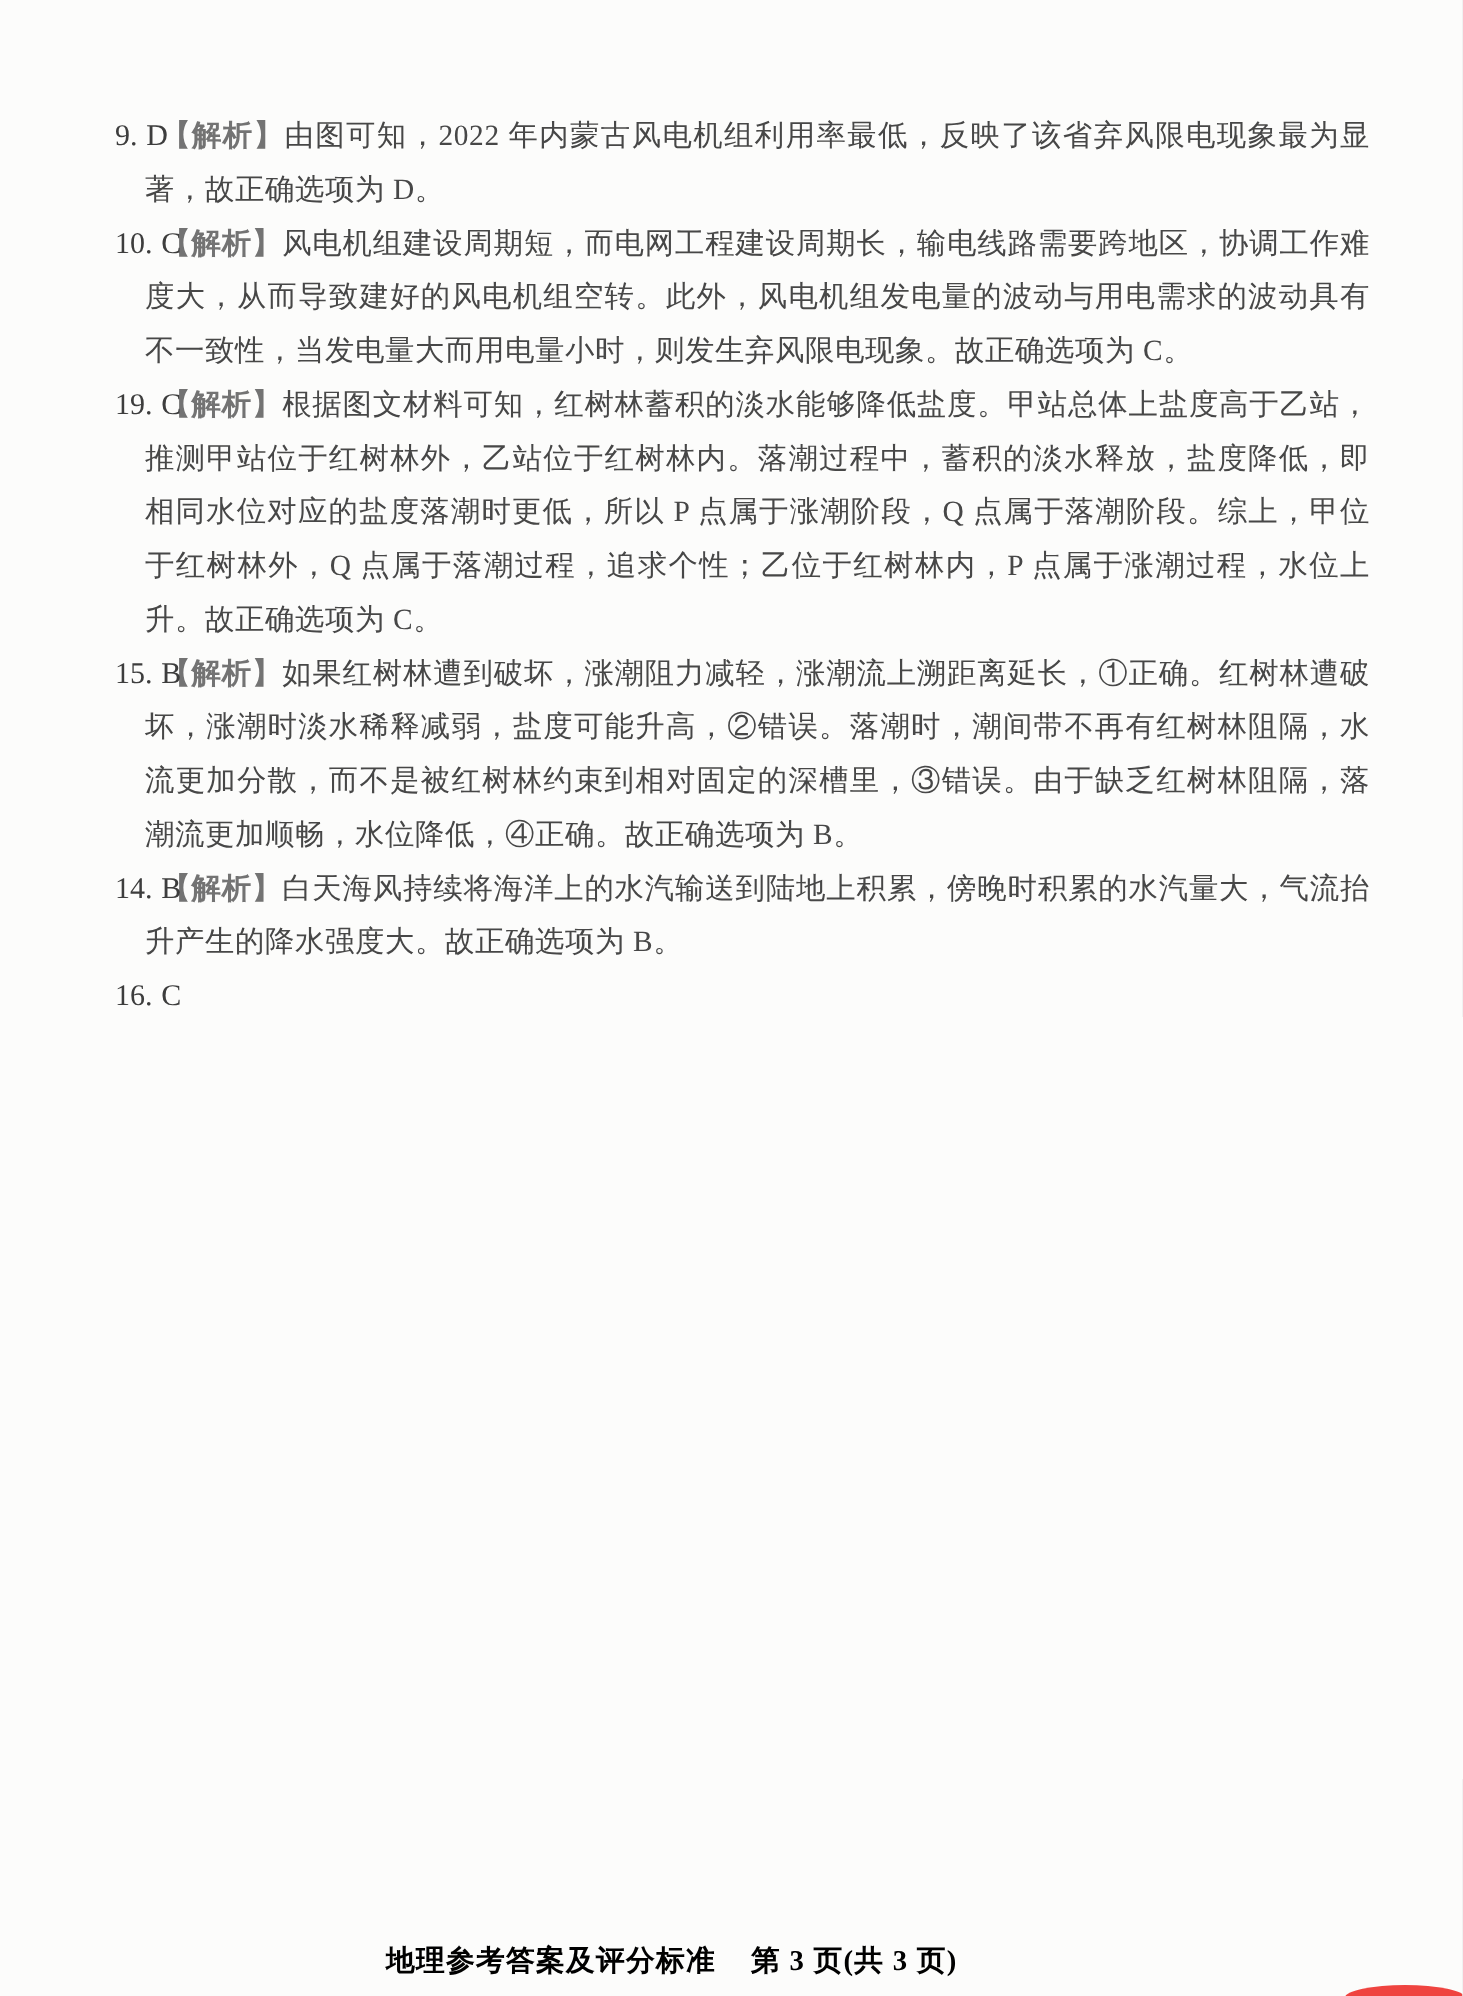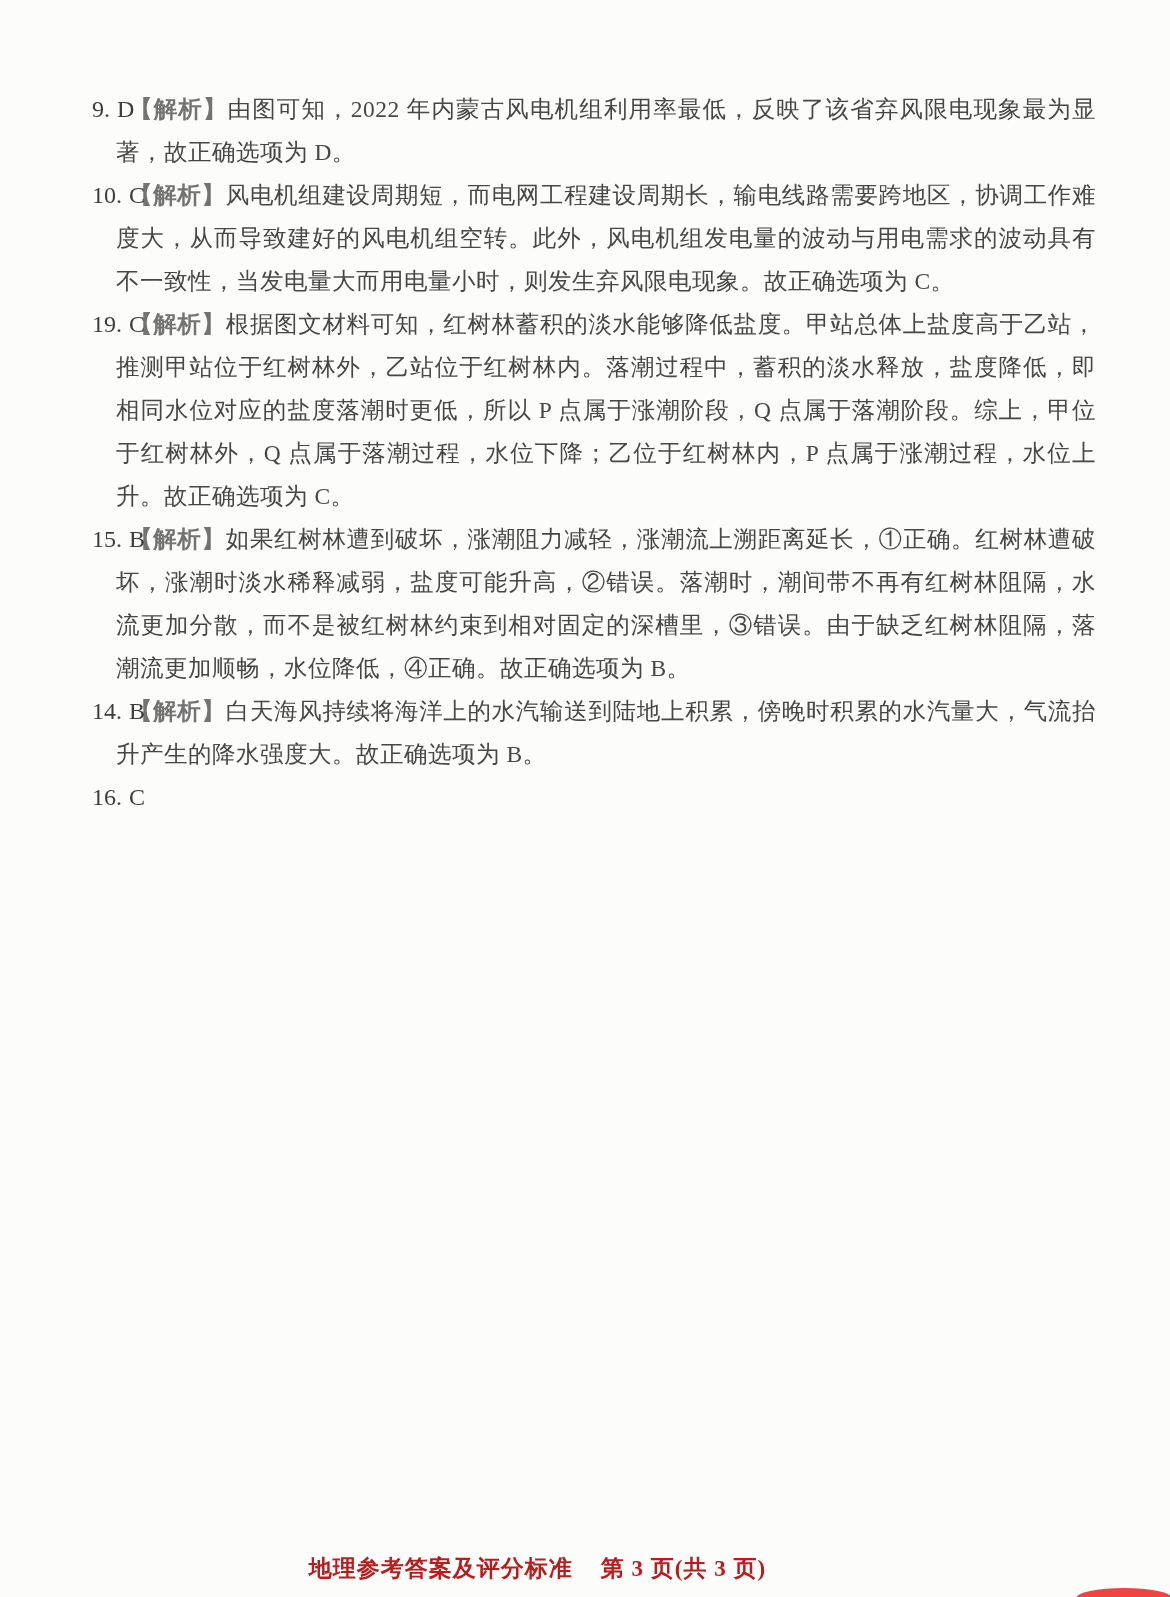--- a/index.html
+++ b/index.html
@@ -28,21 +28,21 @@
     text-align:justify;
     text-indent:13px;
     letter-spacing:.5px;
     color:#474747;
   }
   .tag{color:#737373;font-weight:bold;}
   .footer{
     position:absolute;top:1553px;left:0;width:1075px;
     text-align:center;
     font-size:23px;font-weight:bold;
-    color:#b91c1c;
+    color:#000000;
     letter-spacing:1px;
   }
   .footer .f-title{margin-right:28px;}
   .red-mark{
     position:absolute;left:1076px;top:1588px;
     width:96px;height:20px;
     background:#ef4440;
     border-radius:50%;
     filter:blur(.6px);
   }
@@ -58,21 +58,21 @@
     <p class="expl"><b class="tag">【解析】</b><span class="txt">由图可知，2022 年内蒙古风电机组利用率最低，反映了该省弃风限电现象最为显著，故正确选项为 D。</span></p>
   </div>
 
   <div class="item">
     <span class="num"><span class="qn">10.</span><span class="qa">C</span></span>
     <p class="expl"><b class="tag">【解析】</b><span class="txt">风电机组建设周期短，而电网工程建设周期长，输电线路需要跨地区，协调工作难度大，从而导致建好的风电机组空转。此外，风电机组发电量的波动与用电需求的波动具有不一致性，当发电量大而用电量小时，则发生弃风限电现象。故正确选项为 C。</span></p>
   </div>
 
   <div class="item">
     <span class="num"><span class="qn">19.</span><span class="qa">C</span></span>
-    <p class="expl"><b class="tag">【解析】</b><span class="txt">根据图文材料可知，红树林蓄积的淡水能够降低盐度。甲站总体上盐度高于乙站，推测甲站位于红树林外，乙站位于红树林内。落潮过程中，蓄积的淡水释放，盐度降低，即相同水位对应的盐度落潮时更低，所以 P 点属于涨潮阶段，Q 点属于落潮阶段。综上，甲位于红树林外，Q 点属于落潮过程，水位下降；乙位于红树林内，P 点属于涨潮过程，水位上升。故正确选项为 C。</span></p>
+    <p class="expl"><b class="tag">【解析】</b><span class="txt">根据图文材料可知，红树林蓄积的淡水能够降低盐度。甲站总体上盐度高于乙站，推测甲站位于红树林外，乙站位于红树林内。落潮过程中，蓄积的淡水释放，盐度降低，即相同水位对应的盐度落潮时更低，所以 P 点属于涨潮阶段，Q 点属于落潮阶段。综上，甲位于红树林外，Q 点属于落潮过程，追求个性；乙位于红树林内，P 点属于涨潮过程，水位上升。故正确选项为 C。</span></p>
   </div>
 
   <div class="item">
     <span class="num"><span class="qn">15.</span><span class="qa">B</span></span>
     <p class="expl"><b class="tag">【解析】</b><span class="txt">如果红树林遭到破坏，涨潮阻力减轻，涨潮流上溯距离延长，①正确。红树林遭破坏，涨潮时淡水稀释减弱，盐度可能升高，②错误。落潮时，潮间带不再有红树林阻隔，水流更加分散，而不是被红树林约束到相对固定的深槽里，③错误。由于缺乏红树林阻隔，落潮流更加顺畅，水位降低，④正确。故正确选项为 B。</span></p>
   </div>
 
 
   <div class="item">
     <span class="num"><span class="qn">14.</span><span class="qa">B</span></span>

